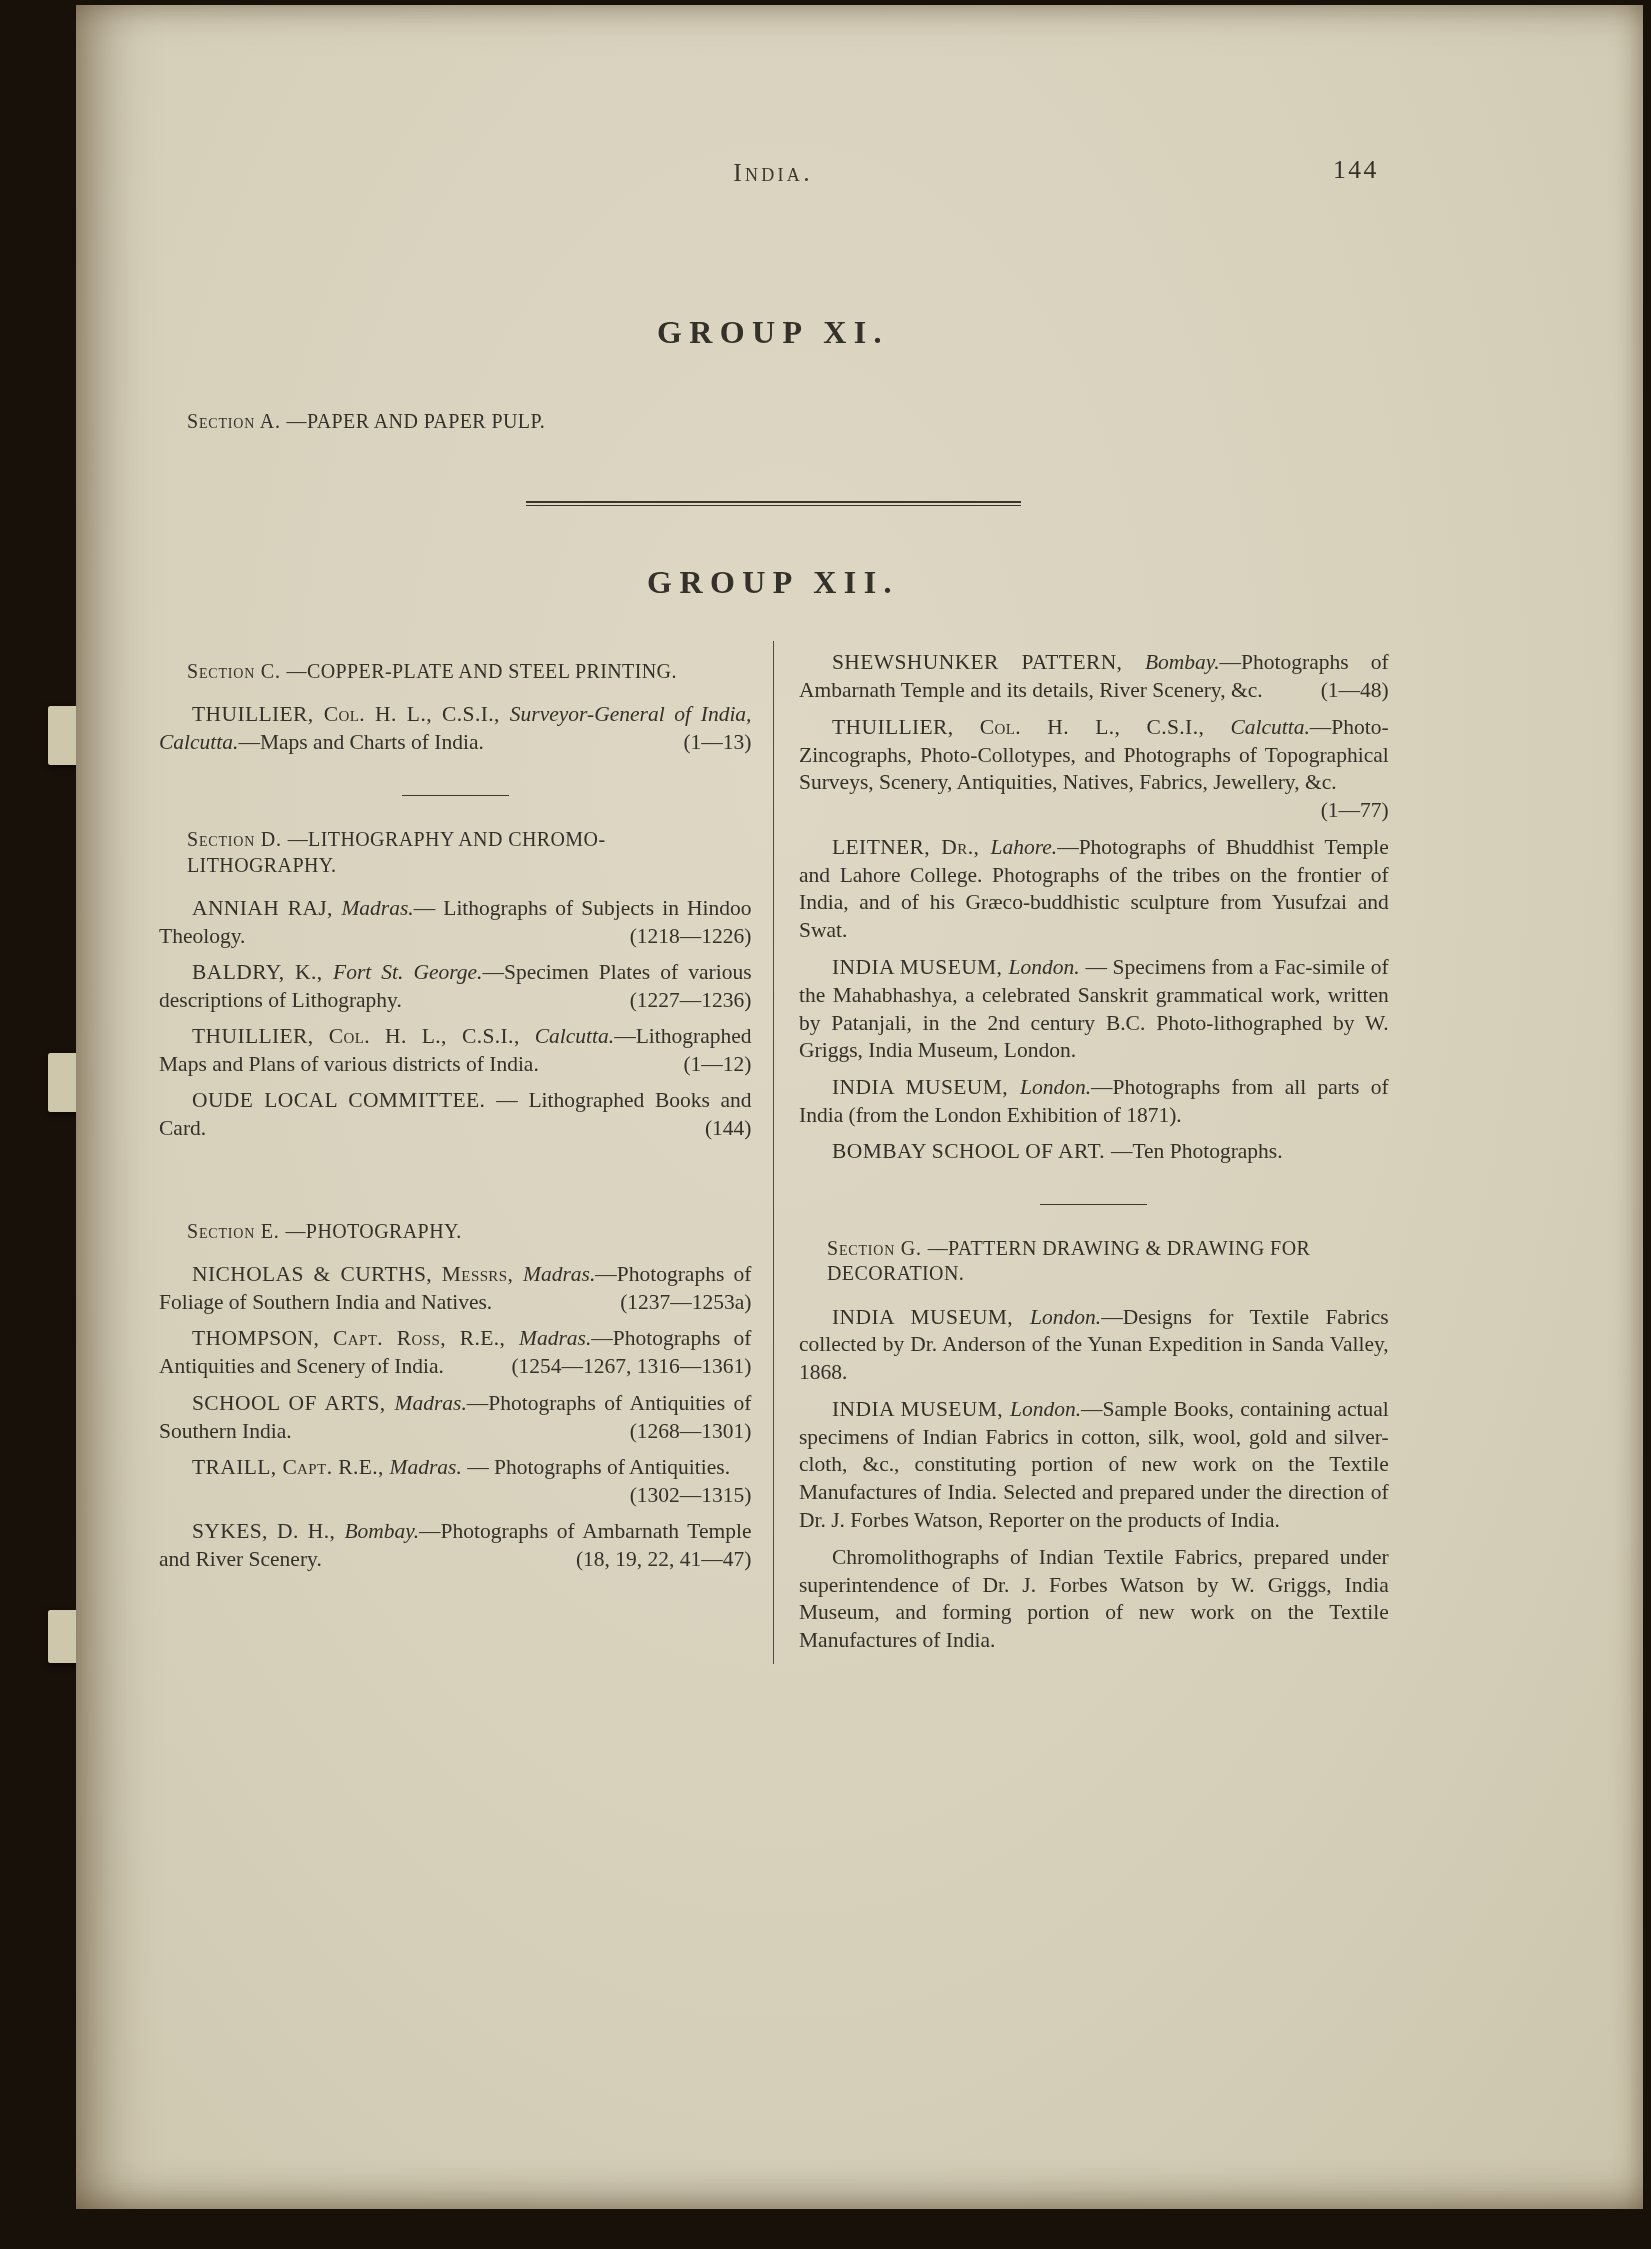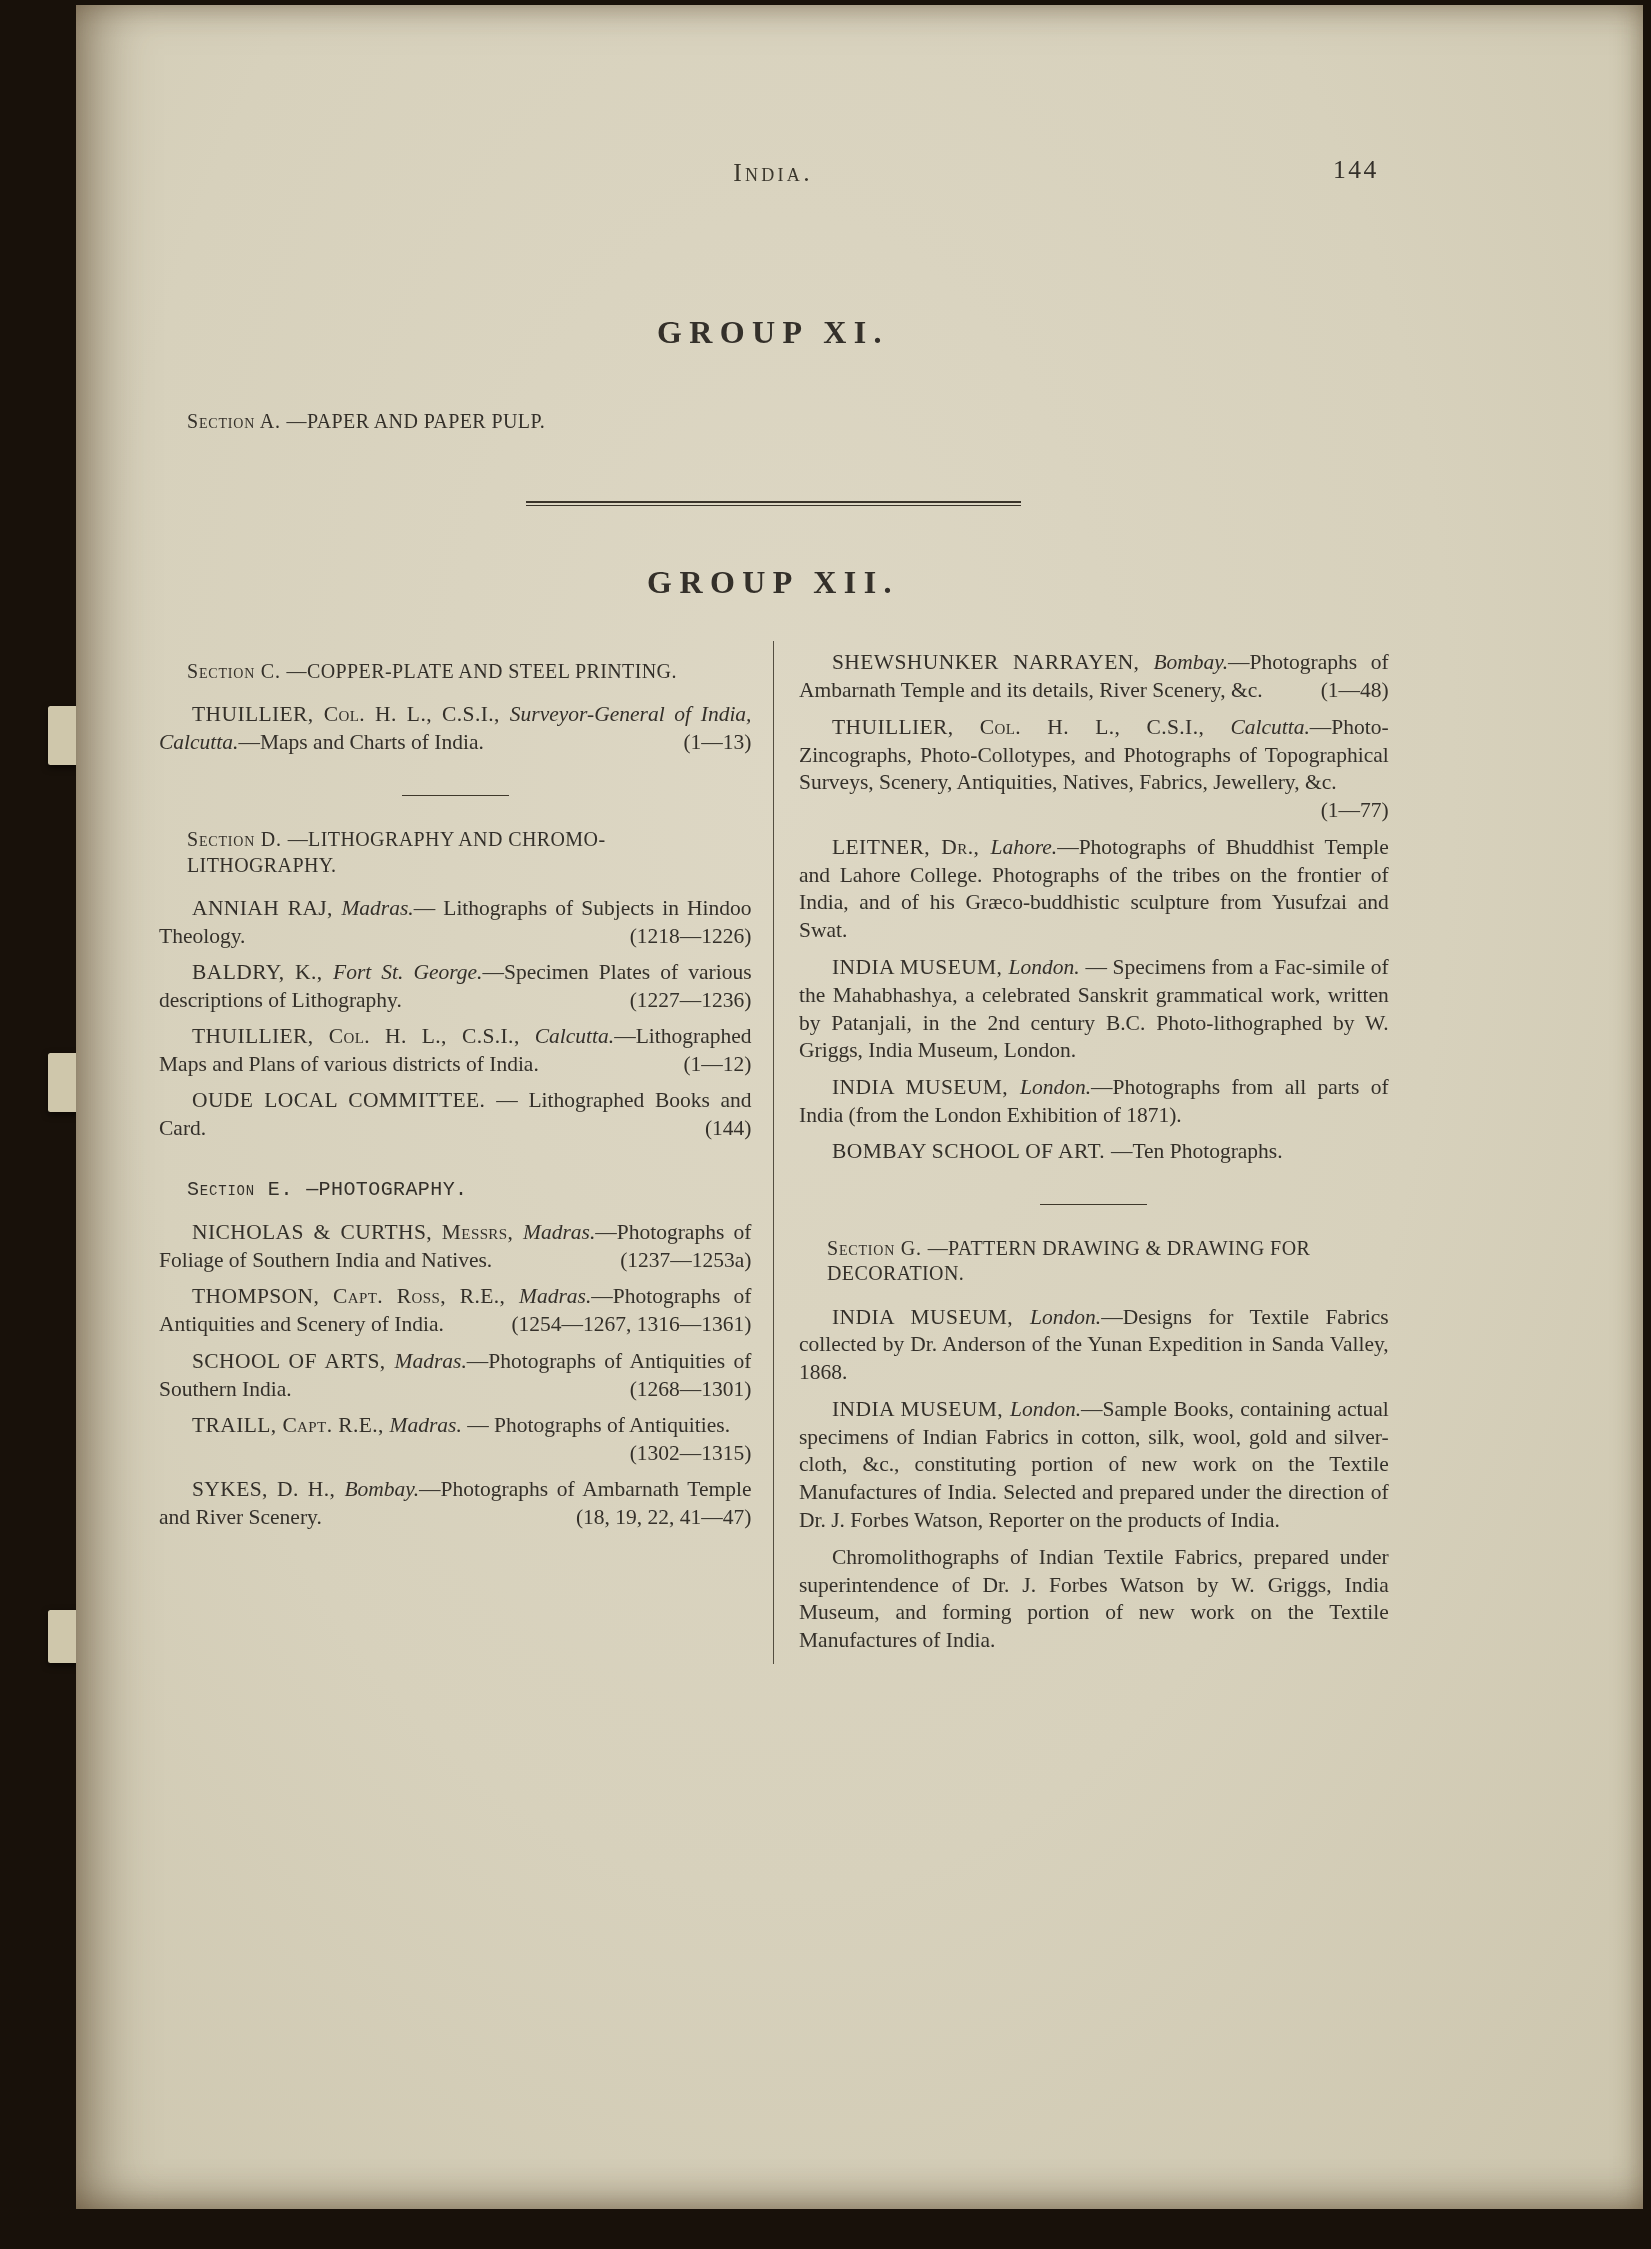--- a/index.html
+++ b/index.html
@@ -55,21 +55,21 @@
   .cols { display:flex; align-items:stretch; }
   .col { width:50%; padding:0 21.5px 0 5px; }
   .col-r { border-left:1.7px solid rgba(60,54,42,.85); padding:0 3.3px 0 25px; }
 
   .sec-head {
     text-align:left; font-size:20px; font-weight:normal;
     line-height:1.28; margin:18px 28px 16.5px; color:#34302a;
   }
   .sec-label { font-variant:small-caps; letter-spacing:0.8px; }
   .sec-rest  { letter-spacing:0.4px; }
-  .sec-head.gap { margin-top:34px;font-family:Liberation Mono, monospace; }
+  .sec-head.gap { margin-top:76px; }
 
   .sec-rule {
     width:107px; border-top:1.7px solid #3e382b; margin:38px auto 31px;
   }
 
   .entry {
     font-size:21.5px; line-height:1.3; text-align:justify;
     text-indent:33px; margin:8.3px 0; overflow:hidden; color:#34302a;
   }
   .entry .nm { font-variant:small-caps; letter-spacing:0.4px; }
@@ -115,21 +115,21 @@
                 <p class="entry"><span class="nm">THUILLIER, Col. H. L., C.S.I., </span><i>Calcutta.</i><span>—Lithographed Maps and Plans of various districts of India.</span><span class="num">(1—12)</span></p>
                 <p class="entry"><span class="nm">OUDE LOCAL COMMITTEE. </span><span> — Lithographed Books and Card.</span><span class="num">(144)</span></p>
                 <h3 class="sec-head gap"><span class="sec-label">Section E. </span><span class="sec-rest">—PHOTOGRAPHY.</span></h3>
                 <p class="entry"><span class="nm">NICHOLAS &amp; CURTHS, Messrs, </span><i>Madras.</i><span>—Photographs of Foliage of Southern India and Natives.</span><span class="num">(1237—1253a)</span></p>
                 <p class="entry"><span class="nm">THOMPSON, Capt. Ross, R.E., </span><i>Madras.</i><span>—Photographs of Antiquities and Scenery of India.</span><span class="num">(1254—1267, 1316—1361)</span></p>
                 <p class="entry"><span class="nm">SCHOOL OF ARTS, </span><i>Madras.</i><span>—Photographs of Antiquities of Southern India.</span><span class="num">(1268—1301)</span></p>
                 <p class="entry"><span class="nm">TRAILL, Capt. R.E., </span><i>Madras.</i><span> — Photographs of Antiquities.</span><span class="num">(1302—1315)</span></p>
                 <p class="entry"><span class="nm">SYKES, D. H., </span><i>Bombay.</i><span>—Photographs of Ambarnath Temple and River Scenery.</span><span class="num">(18, 19, 22, 41—47)</span></p>
               </div>
               <div class="col col-r">
-                <p class="entry"><span class="nm">SHEWSHUNKER NARRAYEN, </span><i>Bombay.</i><span>—Photographs of Ambarnath Temple and its details, River Scenery, &amp;c.</span><span class="num">(1—48)</span></p>
+                <p class="entry"><span class="nm">SHEWSHUNKER PATTERN, </span><i>Bombay.</i><span>—Photographs of Ambarnath Temple and its details, River Scenery, &amp;c.</span><span class="num">(1—48)</span></p>
                 <p class="entry"><span class="nm">THUILLIER, Col. H. L., C.S.I., </span><i>Calcutta.</i><span>—Photo-Zincographs, Photo-Collotypes, and Photographs of Topographical Surveys, Scenery, Antiquities, Natives, Fabrics, Jewellery, &amp;c.</span><span class="num">(1—77)</span></p>
                 <p class="entry"><span class="nm">LEITNER, Dr., </span><i>Lahore.</i><span>—Photographs of Bhuddhist Temple and Lahore College. Photographs of the tribes on the frontier of India, and of his Græco-buddhistic sculpture from Yusufzai and Swat.</span></p>
                 <p class="entry"><span class="nm">INDIA MUSEUM, </span><i>London.</i><span> — Specimens from a Fac-simile of the Mahabhashya, a celebrated Sanskrit grammatical work, written by Patanjali, in the 2nd century B.C. Photo-lithographed by W. Griggs, India Museum, London.</span></p>
                 <p class="entry"><span class="nm">INDIA MUSEUM, </span><i>London.</i><span>—Photographs from all parts of India (from the London Exhibition of 1871).</span></p>
                 <p class="entry"><span class="nm">BOMBAY SCHOOL OF ART. </span><span>—Ten Photographs.</span></p>
                 <div class="sec-rule"></div>
                 <h3 class="sec-head"><span class="sec-label">Section G. </span><span class="sec-rest">—PATTERN DRAWING &amp; DRAWING FOR DECORATION.</span></h3>
                 <p class="entry"><span class="nm">INDIA MUSEUM, </span><i>London.</i><span>—Designs for Textile Fabrics collected by Dr. Anderson of the Yunan Expedition in Sanda Valley, 1868.</span></p>
                 <p class="entry"><span class="nm">INDIA MUSEUM, </span><i>London.</i><span>—Sample Books, containing actual specimens of Indian Fabrics in cotton, silk, wool, gold and silver-cloth, &amp;c., constituting portion of new work on the Textile Manufactures of India. Selected and prepared under the direction of Dr. J. Forbes Watson, Reporter on the products of India.</span></p>
                 <p class="entry"><span>Chromolithographs of Indian Textile Fabrics, prepared under superintendence of Dr. J. Forbes Watson by W. Griggs, India Museum, and forming portion of new work on the Textile Manufactures of India.</span></p>

